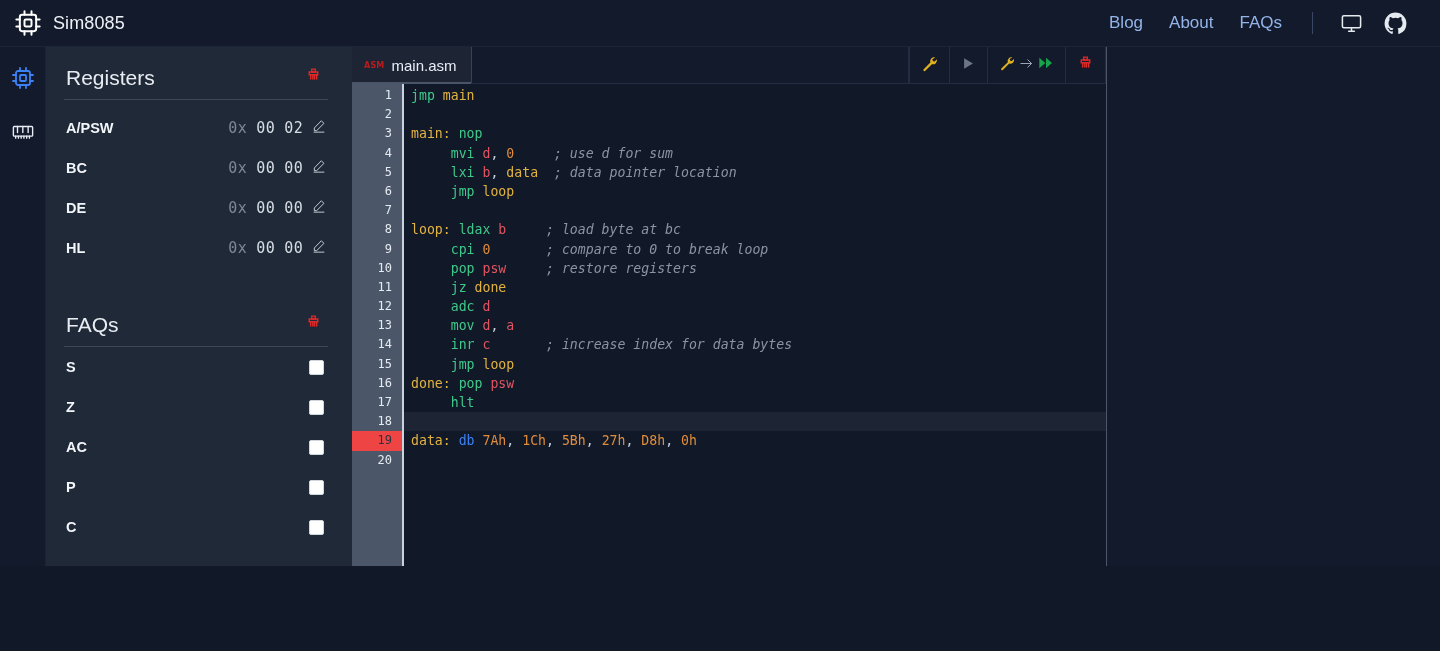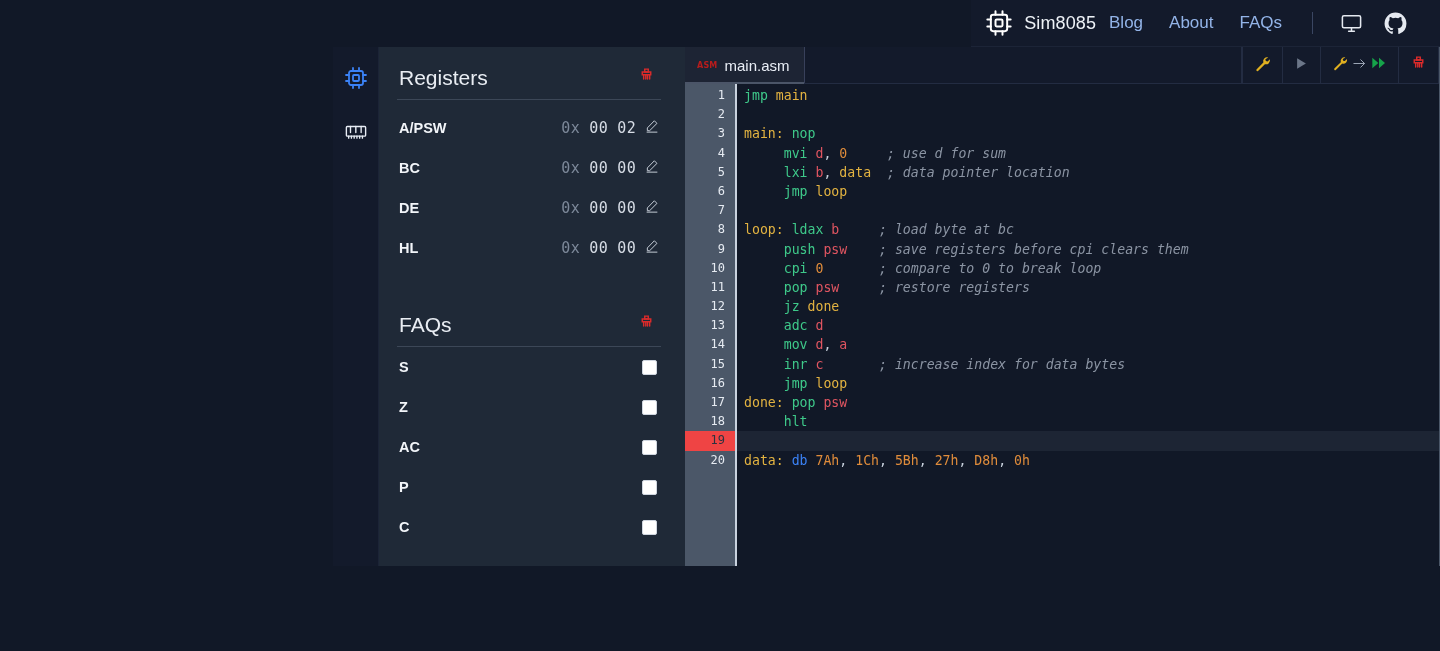--- a/index.html
+++ b/index.html
@@ -2,21 +2,21 @@
 <html><head>
 <meta charset="utf-8">
 <style>
   * { box-sizing: border-box; margin: 0; padding: 0; }
   html, body {
     width: 1440px; height: 651px;
     background: #111827;
     font-family: "Liberation Sans", sans-serif;
     overflow: hidden;
   }
-  .app { width: 1440px; height: 566px; display: flex; flex-direction: column; align-items: flex-end; }
+  .app { width: 1440px; height: 566px; display: flex; flex-direction: column; }
 
   
   .header {
     height: 47px; min-height: 47px;
     background: #131a2b;
     display: flex; align-items: center;
     padding: 0 22px 0 14px;
     border-bottom: 1px solid #1c2437;
   }
   .brand { display: flex; align-items: center; gap: 11px; }
@@ -385,21 +385,20 @@
           </div>
         <div class="code" id="code">
             <div class="cline"><span class="mn">jmp </span><span class="lb">main</span></div>
             <div class="cline">&nbsp;</div>
             <div class="cline"><span class="lb">main: </span><span class="mn">nop</span></div>
             <div class="cline"><span class="pl">     </span><span class="mn">mvi </span><span class="rg">d</span><span class="pl">, </span><span class="nm">0</span><span class="pl">     </span><span class="cm">; use d for sum</span></div>
             <div class="cline"><span class="pl">     </span><span class="mn">lxi </span><span class="rg">b</span><span class="pl">, </span><span class="lb">data</span><span class="pl">  </span><span class="cm">; data pointer location</span></div>
             <div class="cline"><span class="pl">     </span><span class="mn">jmp </span><span class="lb">loop</span></div>
             <div class="cline">&nbsp;</div>
             <div class="cline"><span class="lb">loop: </span><span class="mn">ldax </span><span class="rg">b</span><span class="pl">     </span><span class="cm">; load byte at bc</span></div>
-            <div class="cline"><span class="pl">     </span><span class="mn">push </span><span class="rg">psw</span><span class="pl">    </span><span class="cm">; save registers before cpi clears them</span></div>
             <div class="cline"><span class="pl">     </span><span class="mn">cpi </span><span class="nm">0</span><span class="pl">       </span><span class="cm">; compare to 0 to break loop</span></div>
             <div class="cline"><span class="pl">     </span><span class="mn">pop </span><span class="rg">psw</span><span class="pl">     </span><span class="cm">; restore registers</span></div>
             <div class="cline"><span class="pl">     </span><span class="mn">jz </span><span class="lb">done</span></div>
             <div class="cline"><span class="pl">     </span><span class="mn">adc </span><span class="rg">d</span></div>
             <div class="cline"><span class="pl">     </span><span class="mn">mov </span><span class="rg">d</span><span class="pl">, </span><span class="rg">a</span></div>
             <div class="cline"><span class="pl">     </span><span class="mn">inr </span><span class="rg">c</span><span class="pl">       </span><span class="cm">; increase index for data bytes</span></div>
             <div class="cline"><span class="pl">     </span><span class="mn">jmp </span><span class="lb">loop</span></div>
             <div class="cline"><span class="lb">done: </span><span class="mn">pop </span><span class="rg">psw</span></div>
             <div class="cline"><span class="pl">     </span><span class="mn">hlt</span></div>
             <div class="cline active">&nbsp;</div>

